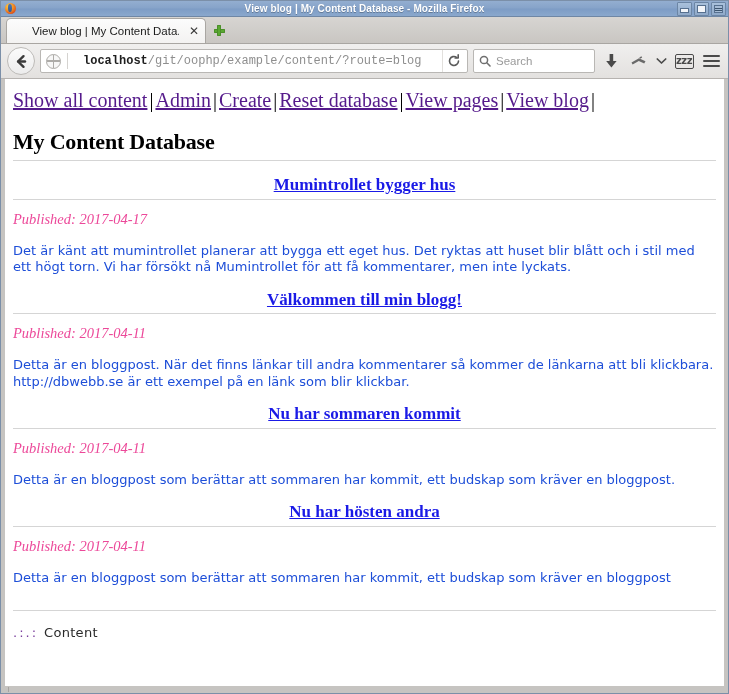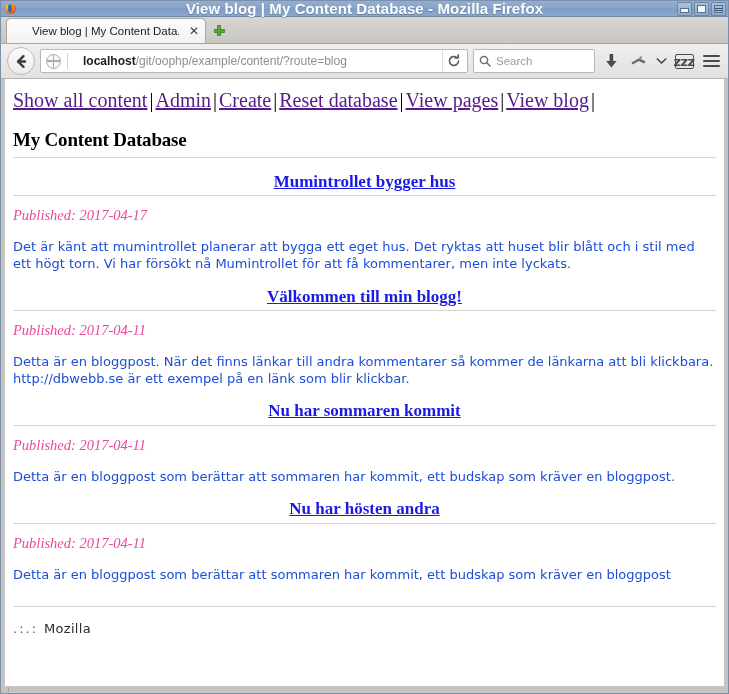--- a/index.html
+++ b/index.html
@@ -54,21 +54,21 @@
     position: absolute;
     left: 4px; top: 2px;
     width: 4px; height: 8px;
     border-radius: 40% 60% 50% 50%;
     background: linear-gradient(to bottom, #4b77b5, #2f5a94);
   }
   .tb-title {
     position: absolute;
     left: 0; right: 0;
     text-align: center;
-    font-size: 15px;
+    font-size: 10px;
     font-weight: bold;
     color: #ffffff;
     font-family: "Liberation Sans", sans-serif;
     letter-spacing: 0.1px;
     line-height: 15px;
     text-shadow: 0 1px 0 rgba(0,0,0,0.25);
     white-space: nowrap;
     pointer-events: none;
   }
   .tb-buttons {
@@ -222,21 +222,21 @@
     height: 16px;
     background: #d5d3d0;
     margin: 0 6px;
     flex: 0 0 auto;
   }
   .url-text {
     font-size: 12px;
     color: #8e8e8e;
     white-space: nowrap;
     overflow: hidden;
-    font-family: Liberation Sans, sans-serif;
+    font-family: Liberation Mono, monospace;
     flex: 1 1 auto;
     padding-left: 9px;
   }
   .url-text b { color: #1e1e1e; font-weight: bold; }
   .reload {
     width: 22px;
     height: 22px;
     display: flex; align-items:center; justify-content:center;
     border-left: 1px solid #e2e0dd;
     flex: 0 0 auto;
@@ -265,21 +265,21 @@
     display: flex; align-items: center; justify-content: center;
     flex: 0 0 auto;
     color: #4a4a4a;
   }
   .tb-icon.narrow { width: 14px; }
   .readericon {
     width: 17px; height: 13px;
     border: 1.5px solid #4a4a4a;
     border-radius: 2px;
     display: flex; align-items: center; justify-content: center;
-    font-size: 13px;
+    font-size: 10px;
     font-weight: bold;
     color: #4a4a4a;
     letter-spacing: -0.5px;
     font-family: "DejaVu Sans", sans-serif;
     line-height: 1;
   }
   .hamburger { width: 17px; }
   .hamburger span {
     display: block;
     height: 2px;
@@ -313,21 +313,21 @@
     line-height: 1.25;
   }
   .sitenav a {
     color: #551a8b;
     text-decoration: underline;
   }
   .sitenav .bar { color: #000; padding: 0 2px; }
 
   h1.sitetitle {
     font-family: "Liberation Serif", serif;
-    font-size: 19px;
+    font-size: 22px;
     font-weight: bold;
     color: #000000;
     margin: 12px 0 6px 0;
     line-height: 1.1;
     letter-spacing: -0.2px;
   }
 
   hr.rule {
     border: none;
     border-top: 1px solid #d5d5d5;
@@ -518,21 +518,21 @@
       <article class="post">
         <h2 class="posttitle"><a href="#">Nu har hösten andra</a></h2>
         <hr class="rule">
         <p class="published">Published: 2017-04-11</p>
         <p class="postbody">Detta är en bloggpost som berättar att sommaren har kommit, ett budskap som kräver en bloggpost</p>
       </article>
 
       <footer class="sitefooter">
         <hr class="rule">
         <div class="footer-inner">
-          <span class="footer-dots">.:.:</span><span class="footer-name">Mozilla</span>
+          <span class="footer-dots">.:.:</span><span class="footer-name">Content</span>
         </div>
       </footer>
 
     </div>
   </div>
 
   <div class="bottomframe">
     <span class="grip"></span>
   </div>
 

